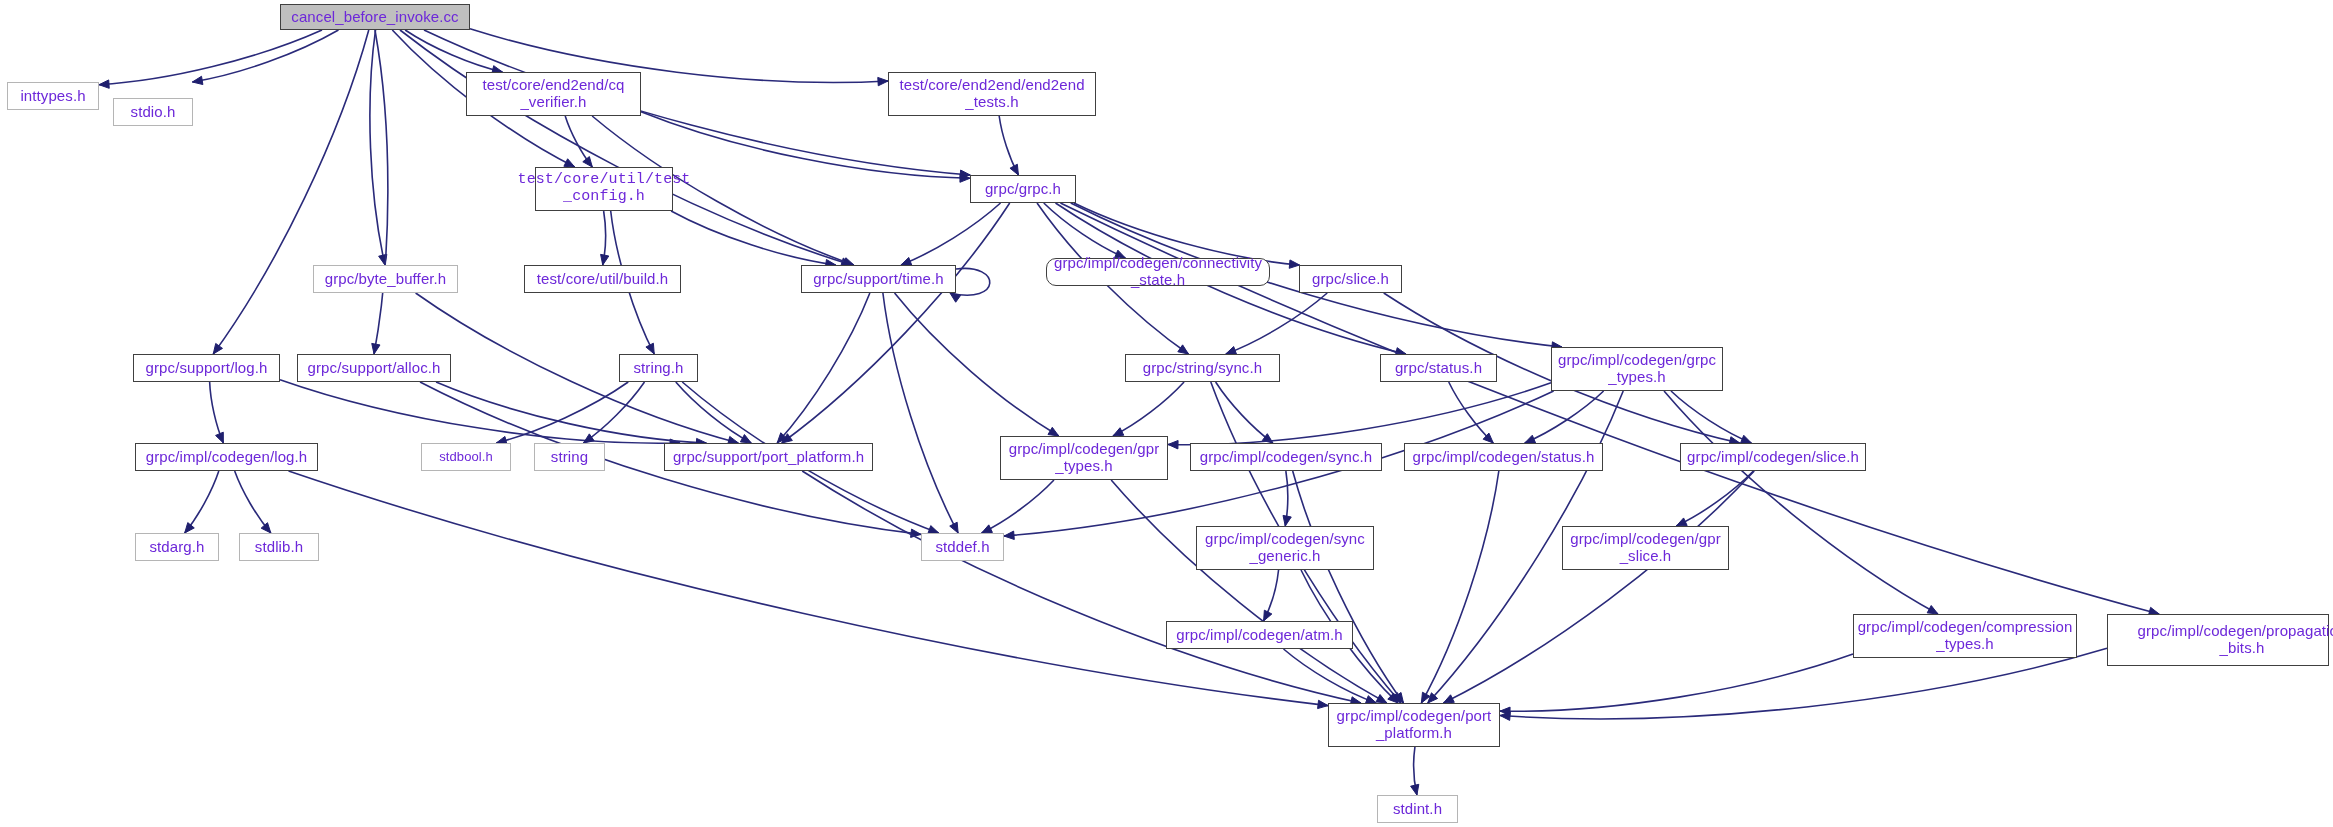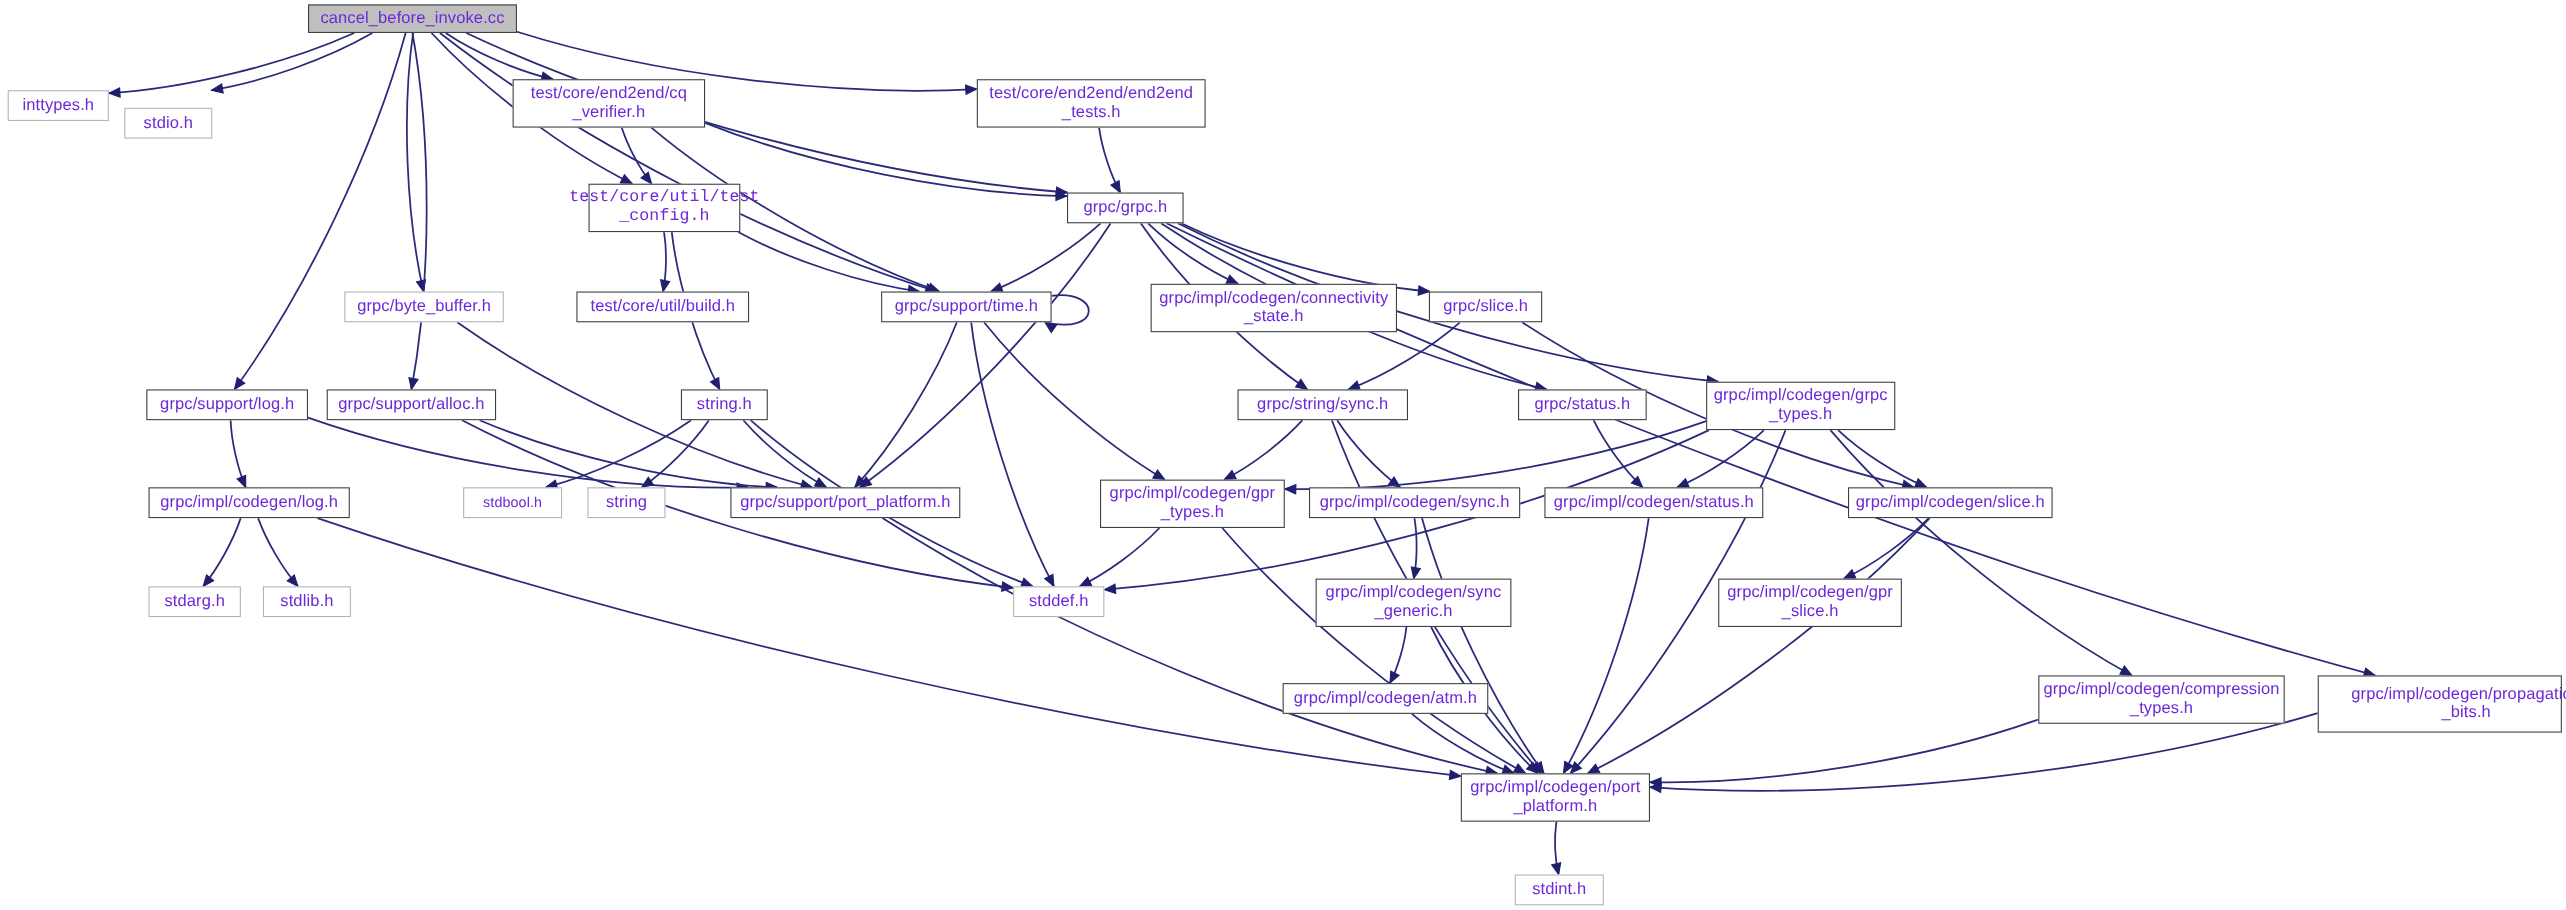--- a/index.html
+++ b/index.html
@@ -204,21 +204,21 @@
       <div class="node normal" style="left: 466px; top: 72px; width: 175px; height: 44px; font-size: 15px;">test/core/end2end/cq
 _verifier.h</div>
       <div class="node normal" style="left: 888px; top: 72px; width: 208px; height: 44px; font-size: 15px;">test/core/end2end/end2end
 _tests.h</div>
       <div class="node normal" style="left: 535px; top: 167px; width: 138px; height: 44px; font-size: 15px; font-family: Liberation Mono, monospace;">test/core/util/test
 _config.h</div>
       <div class="node normal" style="left: 970px; top: 175px; width: 106px; height: 28px; font-size: 15px;">grpc/grpc.h</div>
       <div class="node leaf" style="left: 313px; top: 265px; width: 145px; height: 28px; font-size: 15px;">grpc/byte_buffer.h</div>
       <div class="node normal" style="left: 524px; top: 265px; width: 157px; height: 28px; font-size: 15px;">test/core/util/build.h</div>
       <div class="node normal" style="left: 801px; top: 265px; width: 155px; height: 28px; font-size: 15px;">grpc/support/time.h</div>
-      <div class="node normal" style="left: 1046px; top: 258px; width: 224px; height: 44px; font-size: 15px;">grpc/impl/codegen/connectivity
+      <div class="node normal" style="left: 1046px; top: 258px; width: 224px; height: 28px; font-size: 15px; border-radius: 10px;">grpc/impl/codegen/connectivity
 _state.h</div>
       <div class="node normal" style="left: 1299px; top: 265px; width: 103px; height: 28px; font-size: 15px;">grpc/slice.h</div>
       <div class="node normal" style="left: 133px; top: 354px; width: 147px; height: 28px; font-size: 15px;">grpc/support/log.h</div>
       <div class="node normal" style="left: 297px; top: 354px; width: 154px; height: 28px; font-size: 15px;">grpc/support/alloc.h</div>
       <div class="node normal" style="left: 619px; top: 354px; width: 79px; height: 28px; font-size: 15px;">string.h</div>
       <div class="node normal" style="left: 1125px; top: 354px; width: 155px; height: 28px; font-size: 15px;">grpc/string/sync.h</div>
       <div class="node normal" style="left: 1380px; top: 354px; width: 117px; height: 28px; font-size: 15px;">grpc/status.h</div>
       <div class="node normal" style="left: 1551px; top: 347px; width: 172px; height: 44px; font-size: 15px;">grpc/impl/codegen/grpc
 _types.h</div>
       <div class="node normal" style="left: 135px; top: 443px; width: 183px; height: 28px; font-size: 15px;">grpc/impl/codegen/log.h</div>

